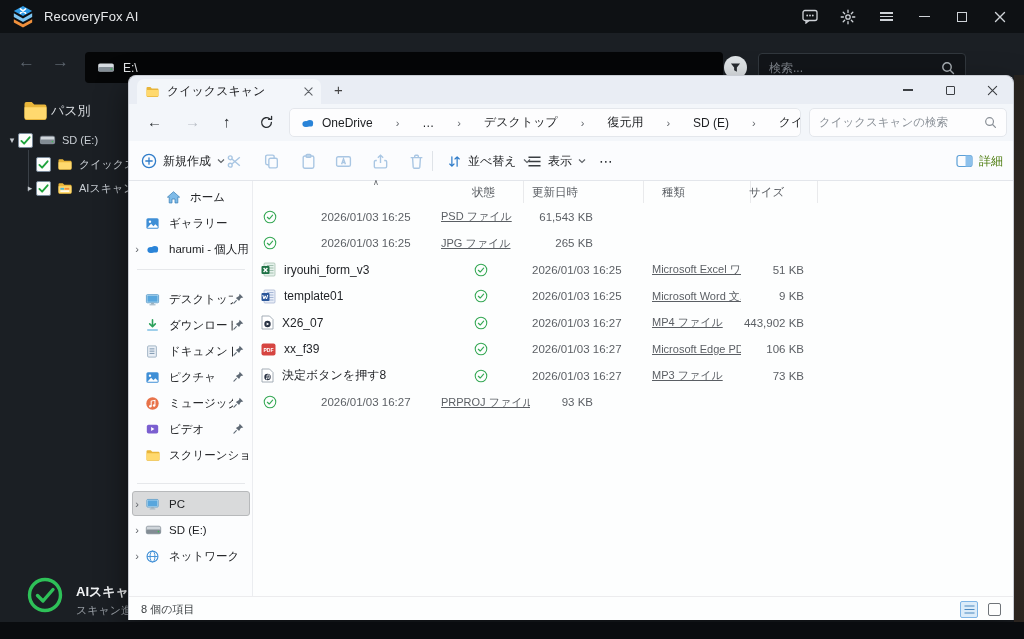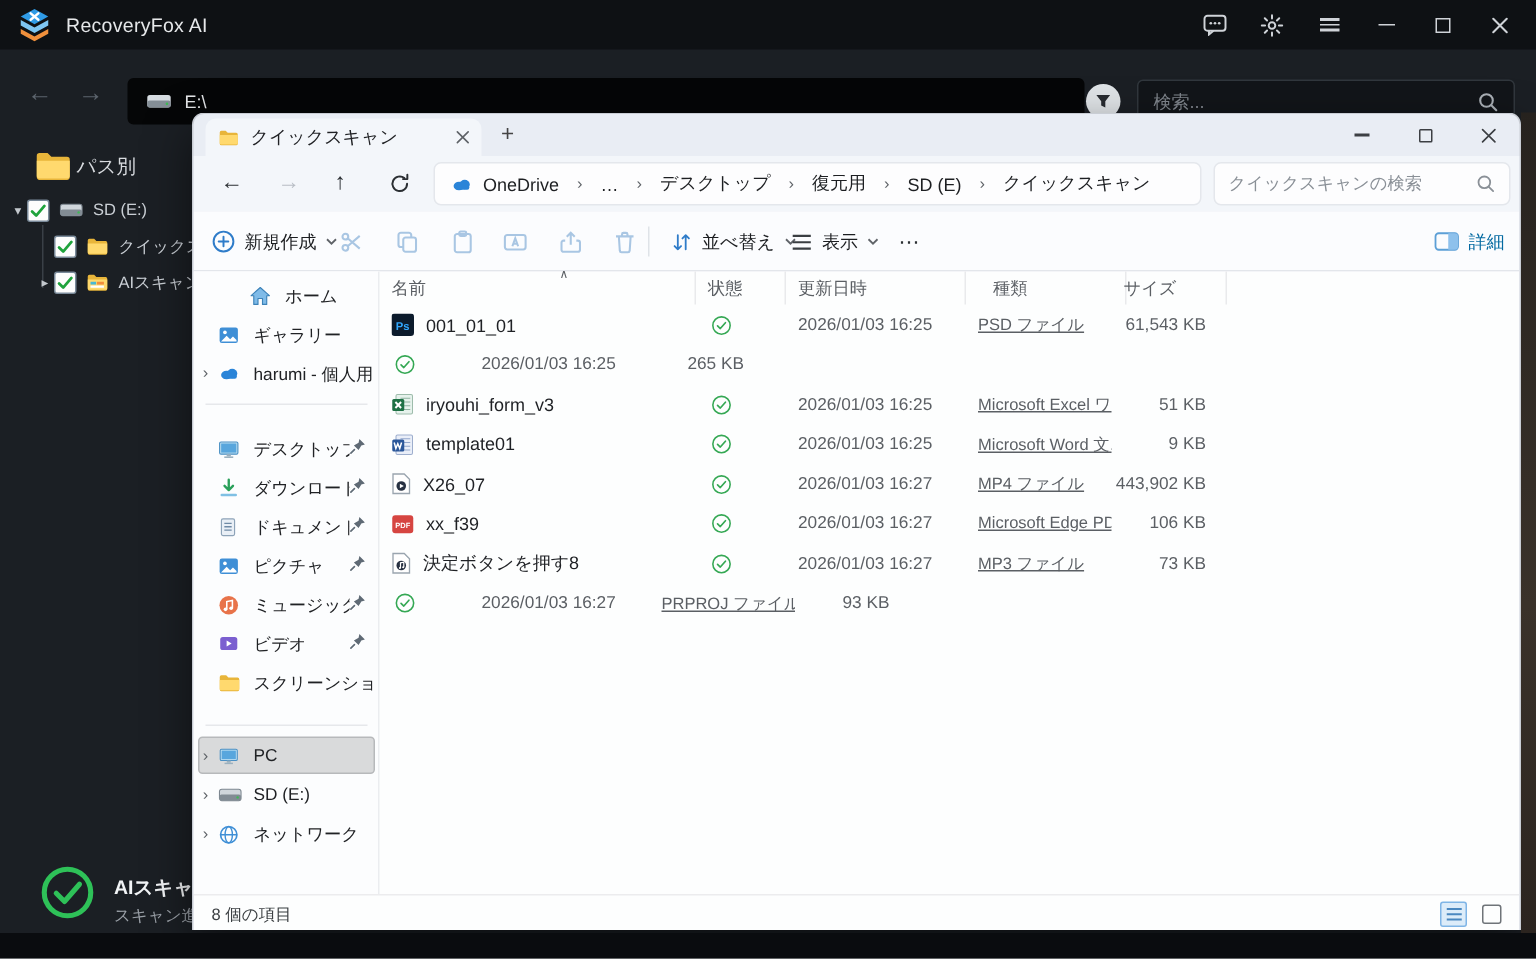--- a/index.html
+++ b/index.html
@@ -14,21 +14,21 @@
   .rf-tb-icons { margin-left:auto; display:flex; align-items:center; gap:22px; margin-right:16px; color:#cfd3d8; }
   .rf-tb-icons .ic { width:16px; height:16px; display:flex; align-items:center; justify-content:center; cursor:default; }
   .hamburger span { display:block; width:13px; height:1.6px; background:#cfd3d8; margin:2px 0; }
   .win-min { width:11px; height:1.6px; background:#cfd3d8; }
   .win-max { width:10px; height:10px; border:1.6px solid #cfd3d8; }
 
   .rf-nav-arrow { color:#5c646d; font-size:17px; top:52px; }
   .rf-pathbar { left:85px; top:52px; width:638px; height:31px; background:#050607; border-radius:4px; display:flex; align-items:center; padding-left:12px; gap:8px; z-index:1; }
   .rf-path-text { color:#e4e6e8; font-size:12px; }
   .rf-filter { left:724px; top:56px; width:23px; height:23px; border-radius:50%; background:#dfe3e6; display:flex; align-items:center; justify-content:center; z-index:1; }
-  .rf-search { left:758px; top:53px; width:252px; height:30px; background:#121519; border:1px solid #31373d; border-radius:4px; display:flex; align-items:center; padding:0 10px; z-index:1; }
+  .rf-search { left:758px; top:53px; width:208px; height:30px; background:#121519; border:1px solid #31373d; border-radius:4px; display:flex; align-items:center; padding:0 10px; z-index:1; }
   .rf-search-ph { color:#80868d; font-size:12px; flex:1; }
 
   .rf-panel-header { left:0; top:94px; width:128px; height:34px; display:flex; align-items:center; gap:2px; padding-left:22px; }
   .rf-panel-title { color:#d8dbdf; font-size:13px; }
   .rf-tree-row { height:24px; display:flex; align-items:center; color:#c9ced4; font-size:11px; white-space:nowrap; overflow:hidden; width:128px; }
   .rf-caret { width:12px; text-align:center; color:#c3c8cd; font-size:9px; flex:0 0 12px; }
   .rf-check { width:15px; height:15px; background:#fdfdfd; border:1px solid #7a8a9a; border-radius:2px; display:flex; align-items:center; justify-content:center; flex:0 0 15px; margin-right:6px; }
   .rf-treeline { left:28px; top:150px; width:1px; height:42px; background:#3a4047; }
   .rf-footer-icon { left:26px; top:576px; }
   .rf-footer-title { left:76px; top:583px; color:#f2f4f6; font-size:13px; font-weight:bold; white-space:nowrap; }
@@ -42,32 +42,32 @@
   .ex-tab-label { font-size:12px; color:#202124; flex:1; white-space:nowrap; overflow:hidden; }
   .ex-newtab { position:absolute; left:205px; top:5px; font-size:15px; color:#444; }
   .ex-winctl { position:absolute; top:0; right:0; height:28px; display:flex; align-items:center; }
   .ex-winctl .wc { width:42px; height:28px; display:flex; align-items:center; justify-content:center; color:#3c3f43; }
   .ex-max { width:9px; height:9px; border:1.2px solid #3c3f43; border-radius:1px; }
   .ex-min { width:10px; height:1.2px; background:#3c3f43; }
 
   .ex-nav { position:absolute; left:0; top:28px; width:100%; height:37px; background:#f3f6fa; }
   .ex-nav-ic { position:absolute; top:9px; font-size:15px; color:#2b2f33; }
   .ex-nav-ic.disabled { color:#b9bec6; }
-  .ex-crumbbar { position:absolute; left:160px; top:4px; width:512px; height:29px; background:#fdfdfe; border:1px solid #e4e7ec; border-radius:5px; display:flex; align-items:center; padding:4px 10px; gap:12px; overflow:hidden; }
+  .ex-crumbbar { position:absolute; left:160px; top:4px; width:512px; height:29px; background:#fdfdfe; border:1px solid #e4e7ec; border-radius:5px; display:flex; align-items:center; padding:4px 10px; gap:23px; overflow:hidden; }
   .crumb { font-size:12px; color:#1d1f22; white-space:nowrap; }
   .crumb-sep { font-size:11px; color:#5f6368; }
   .ex-searchbar { position:absolute; left:680px; top:4px; width:198px; height:29px; background:#fdfdfe; border:1px solid #e4e7ec; border-radius:5px; display:flex; align-items:center; padding:0 9px; }
   .ex-search-ph { font-size:11.5px; color:#8a9097; flex:1; white-space:nowrap; overflow:hidden; }
 
   .ex-toolbar { position:absolute; left:0; top:65px; width:100%; height:40px; background:#fbfcfe; border-bottom:1px solid #e3e6eb; }
   .tbtn { position:absolute; top:0; height:40px; display:flex; align-items:center; gap:6px; font-size:12px; color:#1c1e21; }
   .tico { position:absolute; top:12px; width:17px; height:17px; }
   .tb-divider { position:absolute; left:303px; top:10px; width:1px; height:20px; background:#dfe3e8; }
   .tb-more { position:absolute; left:470px; top:0; height:40px; display:flex; align-items:center; font-size:14px; color:#2b2f33; letter-spacing:1px; }
-  .tb-details { position:absolute; right:10px; top:0; height:40px; display:flex; align-items:center; gap:6px; font-size:12px; color:#0369a1; }
+  .tb-details { position:absolute; right:10px; top:0; height:40px; display:flex; align-items:center; gap:6px; font-size:12px; color:#4d7c0f; }
 
   .ex-content { position:absolute; left:0; top:105px; width:100%; height:415px; background:#fdfefe; }
   .ex-sidebar { position:absolute; left:0; top:0; width:124px; height:100%; background:#fcfdfe; border-right:1px solid #ebedf0; overflow:hidden; }
   .sb-item { position:absolute; left:0; width:124px; height:26px; display:flex; align-items:center; font-size:11.5px; color:#202225; }
   .sb-chev { width:16px; flex:0 0 16px; text-align:center; color:#5f6368; font-size:11px; }
   .sb-icon { width:17px; flex:0 0 17px; display:flex; align-items:center; margin-right:7px; }
   .sb-label { flex:1; white-space:nowrap; overflow:hidden; }
   .sb-pin { flex:0 0 14px; margin-right:6px; }
   .sb-sep { position:absolute; left:8px; width:108px; height:1px; background:#e6e8eb; }
   .sb-selected { position:absolute; left:3px; width:118px; height:25px; background:#d9dadb; border:1px solid #b7b9bb; border-radius:3px; }
@@ -523,54 +523,45 @@
             <svg width="15" height="15" viewBox="0 0 16 16">
               <circle cx="8" cy="8" r="5.8" fill="none" stroke="#3f8fd6" stroke-width="1.2"></circle>
               <ellipse cx="8" cy="8" rx="2.6" ry="5.8" fill="none" stroke="#3f8fd6" stroke-width="1"></ellipse>
               <path d="M2.4 8 H13.6" stroke="#3f8fd6" stroke-width="1"></path>
             </svg>
           </span>
           <span class="sb-label">ネットワーク</span>
         </div>
       </div>
     <div class="ex-list" id="ex-list">
-        <div class="lh" style="left: 0px; width: 211px;">名前</div>
         <div class="lh" style="left: 211px; width: 60px;">状態</div>
         <div class="lh" style="left: 271px; width: 120px;">更新日時</div>
         <div class="lh" style="left: 401px; width: 97px; text-align: center;">種類</div>
         <div class="lh" style="left: 488px; width: 77px;">サイズ</div>
         <div class="sort-caret">∧</div>
         <div class="frow" style="top: 22px;">
-          <div class="fcell c-name">
-            <span style="display: flex;">
-              <svg width="15" height="15" viewBox="0 0 15 15">
-                <rect width="15" height="15" rx="2.2" fill="#0c1b2c"></rect>
-                <text x="7.5" y="10.8" font-size="7.5" font-weight="bold" fill="#31a8ff" text-anchor="middle" font-family="sans-serif">Ps</text>
-              </svg>
-            </span>
-            <span>001_01_01</span>
-          </div>
           <div class="fcell c-status">
             <svg width="14" height="14" viewBox="0 0 16 16">
               <circle cx="8" cy="8" r="6.6" fill="none" stroke="#35a854" stroke-width="1.2"></circle>
               <path d="M5 8.3 L7.1 10.3 L11 5.9" fill="none" stroke="#35a854" stroke-width="1.3" stroke-linecap="round" stroke-linejoin="round"></path>
             </svg>
           </div>
           <div class="fcell c-date">2026/01/03 16:25</div>
           <div class="fcell c-type">PSD ファイル</div>
           <div class="fcell c-size">61,543 KB</div>
         </div>
         <div class="frow" style="top: 48.5px;">
           <div class="fcell c-status">
             <svg width="14" height="14" viewBox="0 0 16 16">
               <circle cx="8" cy="8" r="6.6" fill="none" stroke="#35a854" stroke-width="1.2"></circle>
               <path d="M5 8.3 L7.1 10.3 L11 5.9" fill="none" stroke="#35a854" stroke-width="1.3" stroke-linecap="round" stroke-linejoin="round"></path>
             </svg>
           </div>
           <div class="fcell c-date">2026/01/03 16:25</div>
+          <div class="fcell c-type">JPG ファイル</div>
           <div class="fcell c-size">265 KB</div>
         </div>
         <div class="frow" style="top: 75px;">
           <div class="fcell c-name">
             <span style="display: flex;">
               <svg width="15" height="15" viewBox="0 0 15 15">
                 <rect x="3" y="1" width="11" height="13" rx="1" fill="#e6f2ec" stroke="#9dbcab" stroke-width="0.7"></rect>
                 <path d="M6 3.5 H12.5 M6 6 H12.5 M6 8.5 H12.5 M6 11 H12.5" stroke="#8fb3a0" stroke-width="0.8"></path>
                 <rect x="0.5" y="4" width="8" height="8" rx="1" fill="#1e7145"></rect>
                 <path d="M2.6 6 L6.4 10 M6.4 6 L2.6 10" stroke="#fff" stroke-width="1.3"></path>

